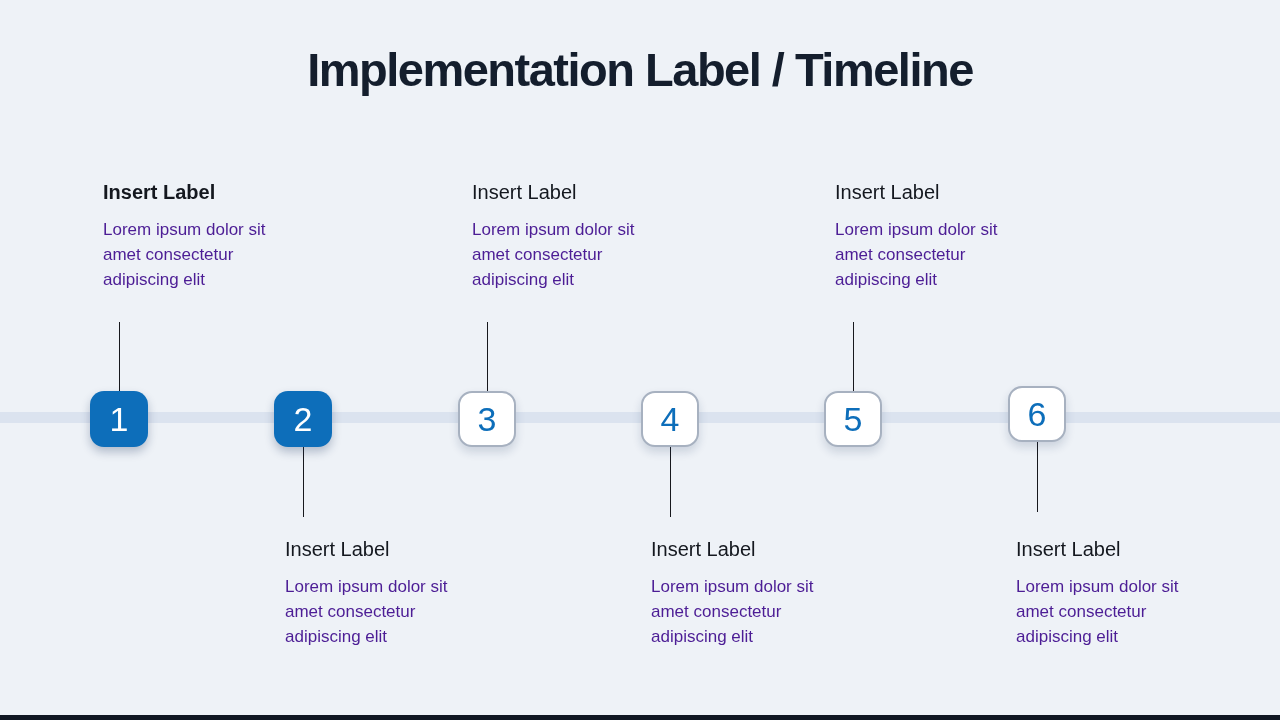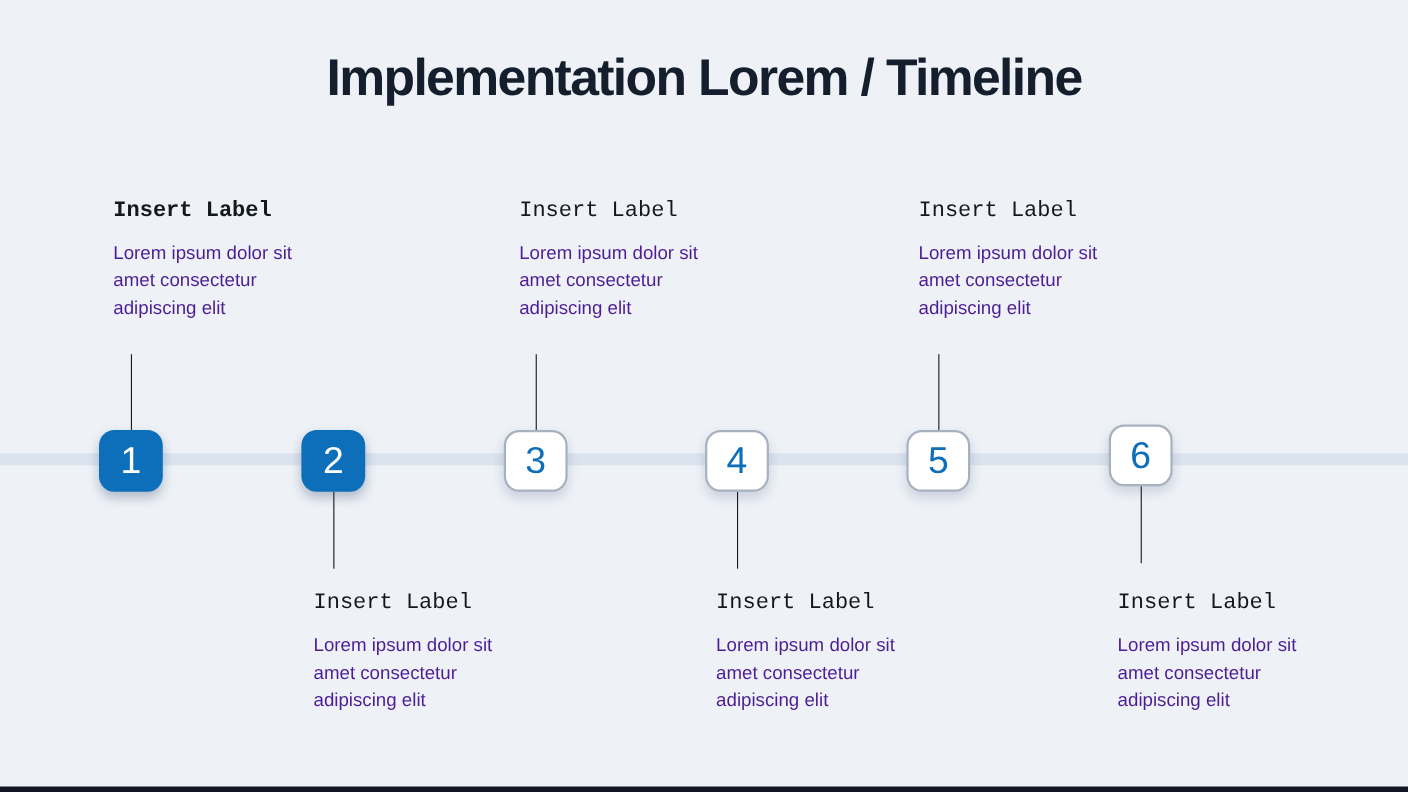--- a/index.html
+++ b/index.html
@@ -85,21 +85,20 @@
   .lb5 { left: 835px; top: 180px; }
   .lb2 { left: 285px; top: 537px; }
   .lb4 { left: 651px; top: 537px; }
   .lb6 { left: 1016px; top: 537px; }
 
   .label-heading {
     font-size: 20px;
     font-weight: 400;
     color: #14181f;
     line-height: 24px;
-    font-family: Liberation Mono, monospace;
   }
   .label-heading.bold { font-weight: 700; }
   .label-body {
     margin-top: 13px;
     font-size: 17px;
     line-height: 25px;
     color: #4c1d95;
     width: 190px;
   }
   .footer-bar {
@@ -109,21 +108,21 @@
     width: 1280px;
     height: 5px;
     background: #101723;
   }
 </style>
 </head>
 <body>
 
 <div class="slide">
 
-  <div class="title">Implementation Lorem / Timeline</div>
+  <div class="title">Implementation Label / Timeline</div>
 
   <div class="band"></div>
 
   <div class="connector c1"></div>
   <div class="connector c2"></div>
   <div class="connector c3"></div>
   <div class="connector c4"></div>
   <div class="connector c5"></div>
   <div class="connector c6"></div>
 

